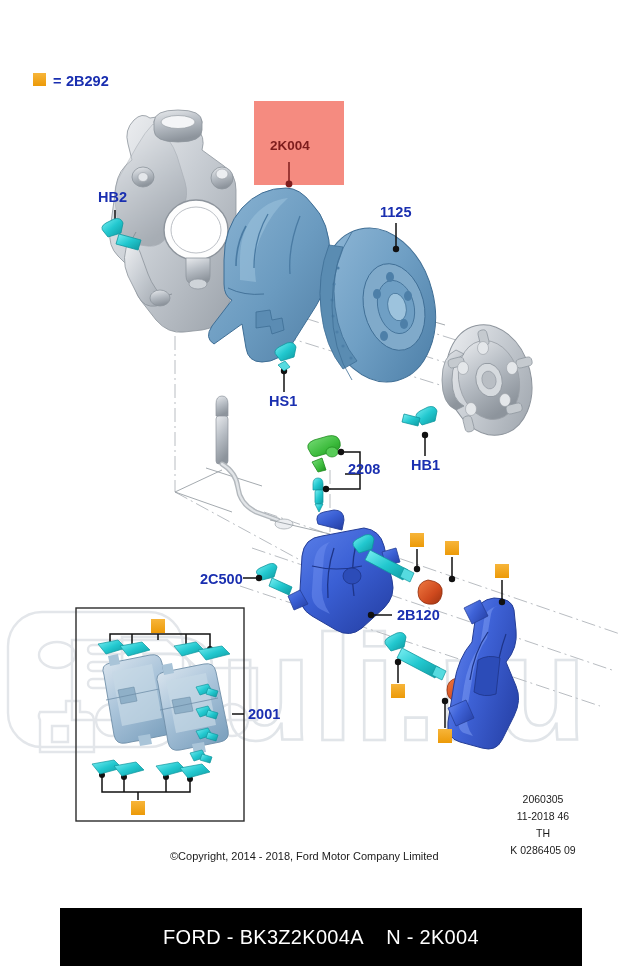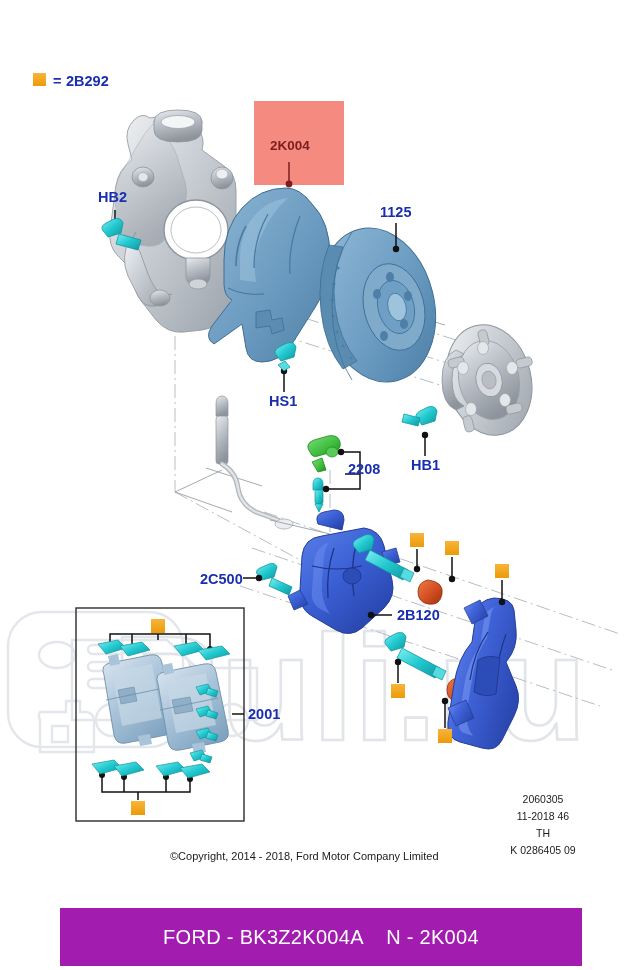--- a/index.html
+++ b/index.html
@@ -24,21 +24,21 @@
 
   .lead{stroke:#111;stroke-width:1.5;fill:none;}
   .lead-hl{stroke:#7d1d1d;stroke-width:1.5;fill:none;}
   .axis{stroke:#b9bdc2;stroke-width:1;fill:none;
         stroke-dasharray:14 4 2 4;}
   .thinline{stroke:#9aa0a6;stroke-width:0.9;fill:none;}
   .boxline{stroke:#2b2b2b;stroke-width:1.4;fill:none;}
 
   #footer-bar{
     position:absolute;left:60px;top:908px;width:522px;height:58px;
-    background:#a21caf;display:flex;align-items:center;justify-content:center;
+    background:#000000;display:flex;align-items:center;justify-content:center;
   }
   #footer-bar .ftxt{
     color:#ffffff;font-size:20px;font-family:"Liberation Sans", sans-serif;
     letter-spacing:.3px;white-space:pre;
   }
 </style>
 </head>
 <body>
 
 <div id="canvas">

